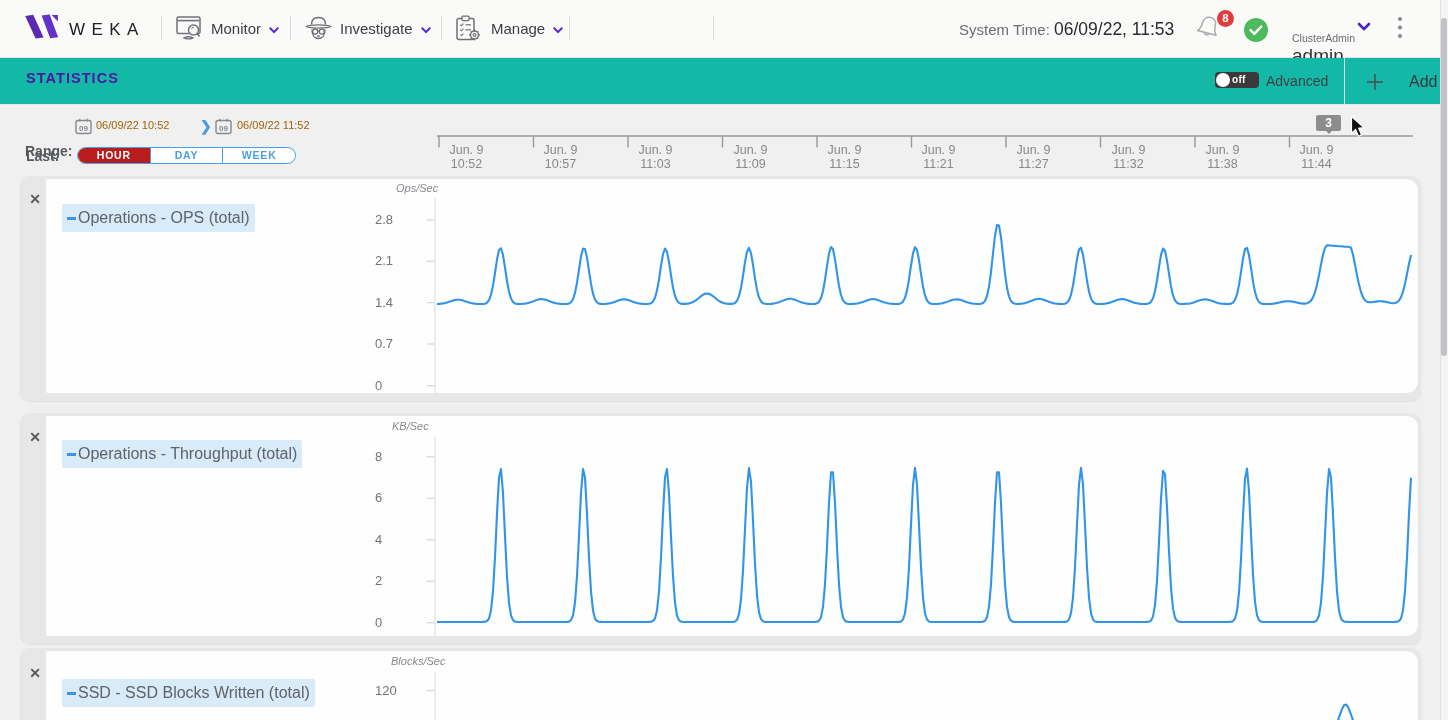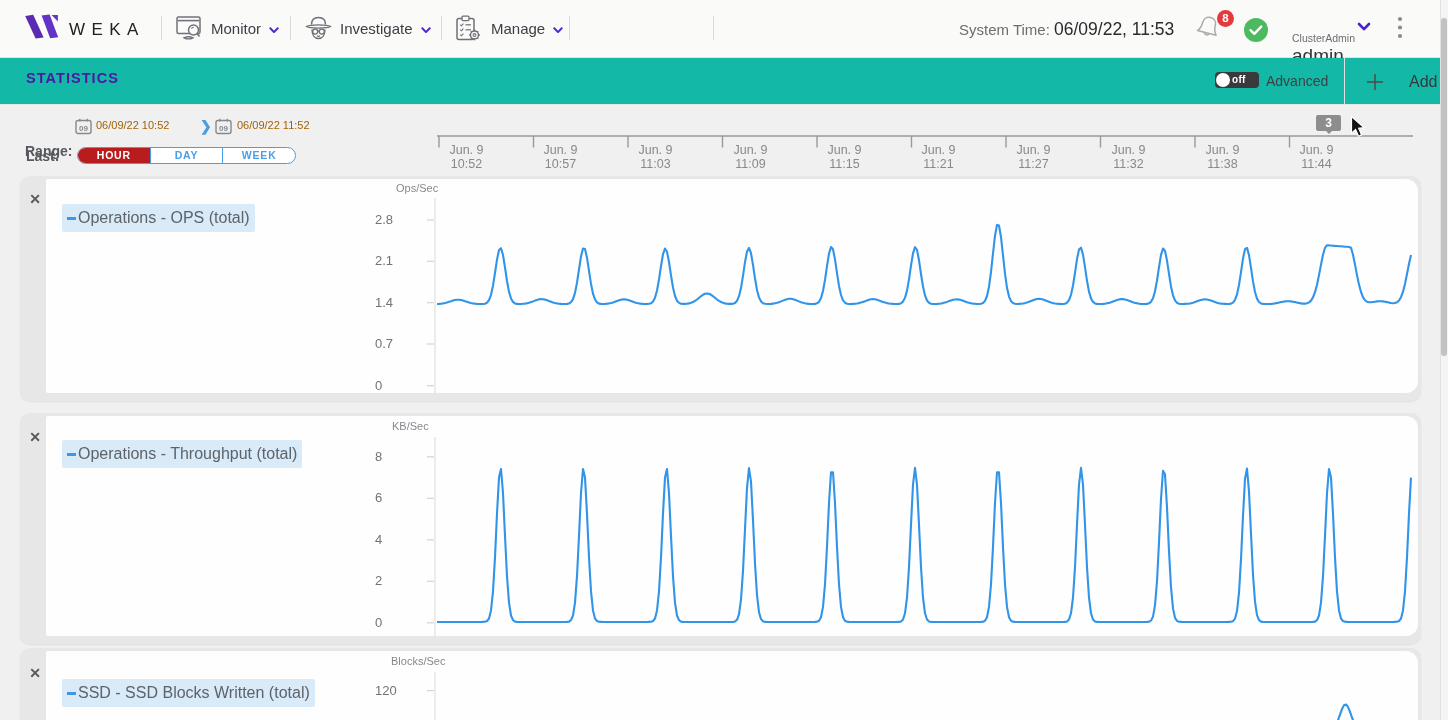--- a/index.html
+++ b/index.html
@@ -37,21 +37,21 @@
 
 #b3 { position:absolute; left:1316px; top:114.5px; width:25px; height:16.5px; background:#8d8d8d; border-radius:2px; color:#fff; font-size:12px; font-weight:bold; text-align:center; line-height:16px; }
 #b3:after { content:""; position:absolute; left:9.5px; top:16.4px; border:3.5px solid transparent; border-top-color:#8d8d8d; }
 
 .card { position:absolute; left:20px; width:1401px; background:#e7e7e7; border-radius:10px; box-shadow:0 1px 2px rgba(0,0,0,0.07); }
 .white { position:absolute; left:26px; top:3px; right:3px; bottom:8px; background:#fefefe; border-radius:2px 12px 12px 2px; }
 .close { position:absolute; left:6px; width:18px; height:18px; font-size:14px; font-weight:bold; color:#55585c; text-align:center; line-height:18px; }
 #card3 .white { bottom:-10px; }
 .legend { position:absolute; background:#d9eaf9; border-radius:2px; font-size:16px; color:#5d6368; padding:0 5px 0 5px; height:28px; line-height:28px; white-space:nowrap; }
 .legend .dash { display:inline-block; width:9px; height:3px; background:#3d97e2; vertical-align:3px; margin-right:2px; }
-.ytitle { position:absolute; font-size:11px; color:#85898d; }
+.ytitle { position:absolute; font-size:11px; color:#85898d;font-style:italic; }
 .yl { position:absolute; width:50px; right:1023px; text-align:left; font-size:13px; color:#6f7478; }
 
 #sbt { position:absolute; right:0; top:0; width:8px; height:720px; background:#f4f4f4; border-left:1px solid #e2e2e2; }
 #sbthumb { position:absolute; right:1px; top:18px; width:6px; height:338px; background:#c2c2c4; border-radius:3px; }
 #overlay { position:absolute; left:0; top:0; pointer-events:none; }
 </style></head>
 <body>
 
 <div id="nav">
   <svg class="abs" style="left:25px;top:14px" width="36" height="26" viewBox="0 0 36 26">

